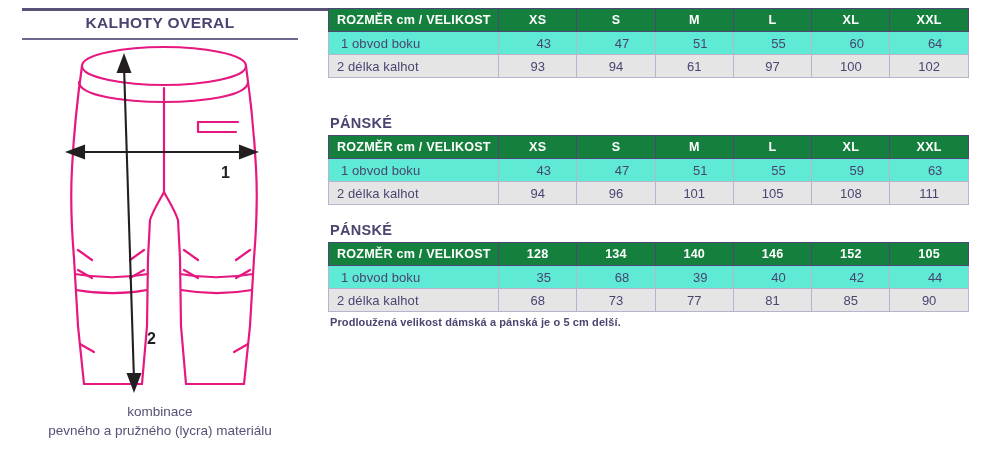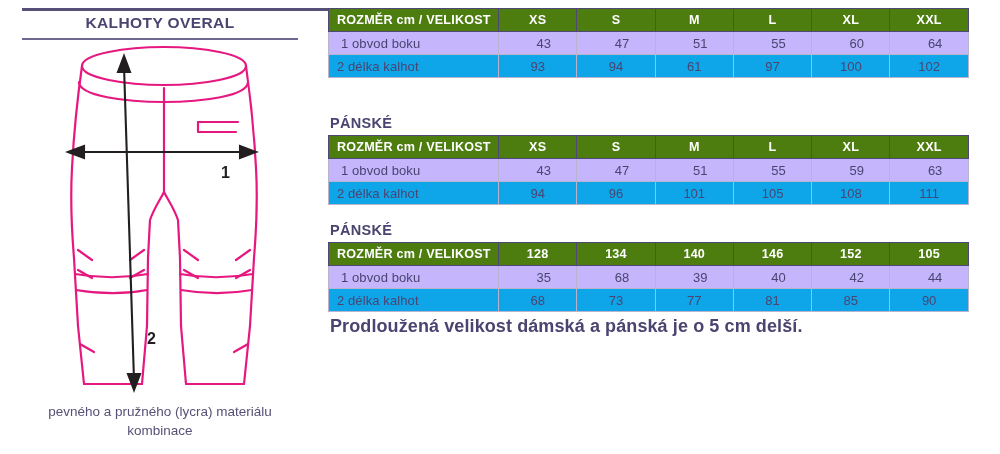--- a/index.html
+++ b/index.html
@@ -107,21 +107,21 @@
     table-layout: fixed;
   }
   table.size-table th,
   table.size-table td {
     border: 1px solid #b9b3cd;
     height: 22px;
     font-size: 13px;
     padding: 0;
   }
   table.size-table thead th {
-    background: #4d7c0f;
+    background: #15803d;
     color: #ffffff;
     font-weight: bold;
     border: 1px solid #4f4778;
     font-size: 12.6px;
     text-align: center;
     letter-spacing: 0.2px;
     margin-left: 12px;
   }
   table.size-table thead th.label-col {
     text-align: left;
@@ -130,33 +130,33 @@
   table.size-table tbody td {
     text-align: center;
     color: #4a4570;
   }
   table.size-table tbody td.label-col {
     text-align: left;
     padding-left: 8px;
     letter-spacing: 0.1px;
   }
   table.size-table tbody tr.alt td {
-    background: #0ea5e9;
+    background: #e5e5e5;
   }
   table.size-table tbody tr.plain td {
-    background: #c4b5fd;
+    background: #5eead4;
     padding-left: 12px;
   }
   col.label-w  { width: 170px; }
   col.size-w   { width: 78.3px; }
 
   .footnote {
     position: absolute;
     left: 2px;
-    font-size: 18px;
+    font-size: 11px;
     font-weight: bold;
     color: #4a4570;
     letter-spacing: 0.1px;
   }
 </style>
 </head>
 <body>
 
 <div id="page">
 
@@ -231,22 +231,22 @@
           <line x1="30" y1="108" x2="198" y2="108" stroke-linecap="round"></line>
           <polygon points="20,108 36,102 36,114"></polygon>
           <polygon points="208,108 192,102 192,114"></polygon>
         </g>
         <text x="173" y="134" font-family="Liberation Sans, sans-serif" font-size="16" font-weight="bold" fill="#231f20">1</text>
         <text x="99" y="300" font-family="Liberation Sans, sans-serif" font-size="16" font-weight="bold" fill="#231f20">2</text>
       </svg>
     </div>
 
     <div class="caption">
+      <div>kombinace</div>
       <div>pevného a pružného (lycra) materiálu</div>
-      <div>kombinace</div>
     </div>
   </div>
 
   <div id="right-panel">
 
     <div class="section" style="top:8px;">
       <table class="size-table">
         <colgroup>
           <col class="label-w">
             <col class="size-w">

